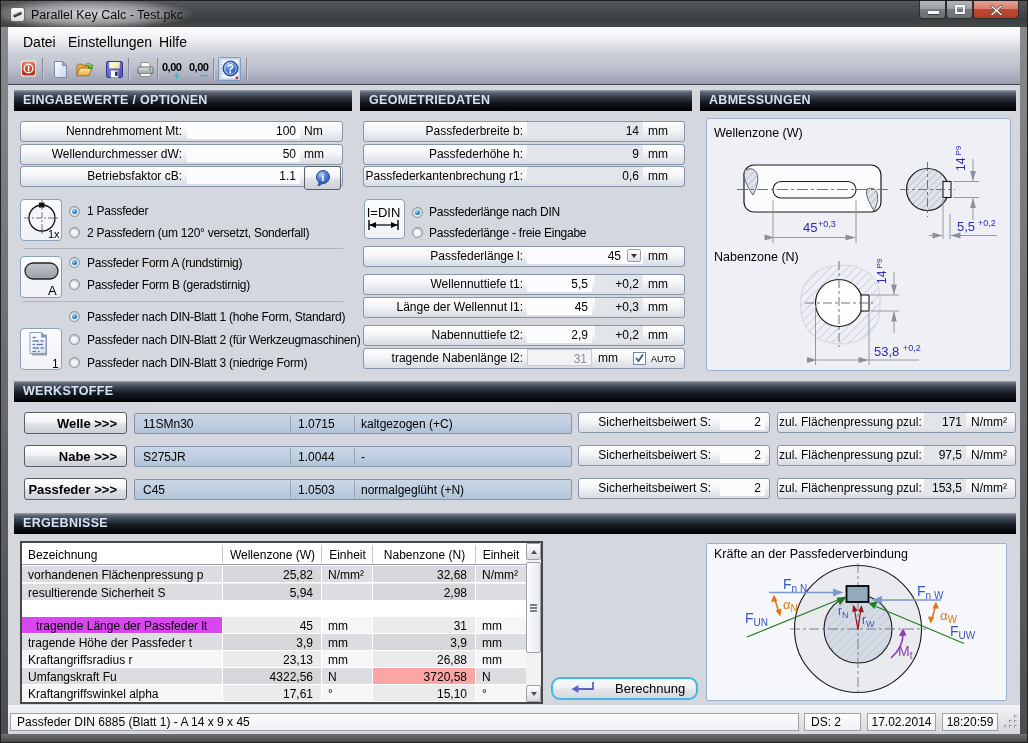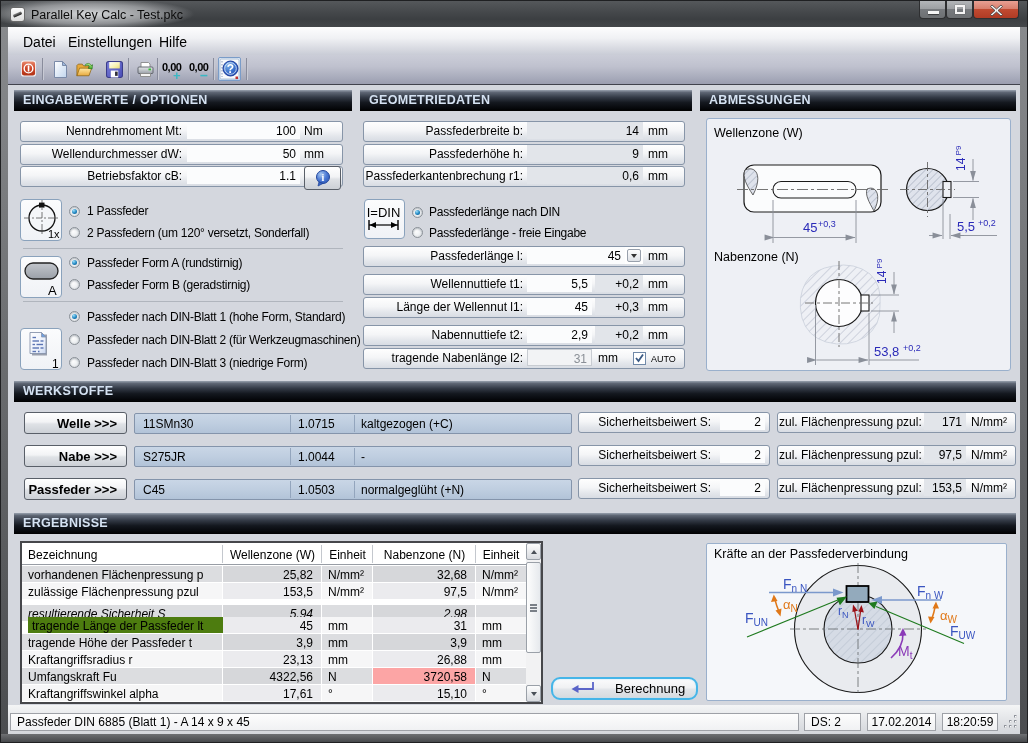--- a/index.html
+++ b/index.html
@@ -504,29 +504,29 @@
           <div class="tcell" style="left:351px; width:102px; background:#d6d7da; text-align:right; padding-right:8px;">32,68</div>
           <div class="tcell" style="left:454px; width:50px; background:#dcdde0; padding-left:6px;">N/mm²</div>
         </div>
         <div class="trow" style="top:40px;">
           <div class="tcell" style="left:0; width:200px; background:#f6f6f7; padding-left:6px;">zulässige Flächenpressung pzul</div>
           <div class="tcell" style="left:201px; width:98px; background:#ebebee; text-align:right; padding-right:8px;">153,5</div>
           <div class="tcell" style="left:300px; width:50px; background:#f6f6f7; padding-left:6px;">N/mm²</div>
           <div class="tcell" style="left:351px; width:102px; background:#ebebee; text-align:right; padding-right:8px;">97,5</div>
           <div class="tcell" style="left:454px; width:50px; background:#f6f6f7; padding-left:6px;">N/mm²</div>
         </div>
-        <div class="trow" style="top:62px;font-style:italic;">
+        <div class="trow" style="top:41px;">
           <div class="tcell" style="left:0; width:200px; background:#dcdde0; padding-left:6px;">resultierende Sicherheit S</div>
           <div class="tcell" style="left:201px; width:98px; background:#d6d7da; text-align:right; padding-right:8px;">5,94</div>
           <div class="tcell" style="left:300px; width:50px; background:#dcdde0; padding-left:6px;"></div>
           <div class="tcell" style="left:351px; width:102px; background:#d6d7da; text-align:right; padding-right:8px;">2,98</div>
           <div class="tcell" style="left:454px; width:50px; background:#dcdde0; padding-left:6px;"></div>
         </div>
         <div class="trow" style="top:74px;">
-          <div class="tcell" style="left:6px; width:200px; background:#4d7c0f; padding-left:4px;">tragende Länge der Passfeder lt</div>
+          <div class="tcell" style="left:0; width:200px; background:#d946ef; padding-left:14px;">tragende Länge der Passfeder lt</div>
           <div class="tcell" style="left:201px; width:98px; background:#ebebee; text-align:right; padding-right:8px;">45</div>
           <div class="tcell" style="left:300px; width:50px; background:#f6f6f7; padding-left:6px;">mm</div>
           <div class="tcell" style="left:351px; width:102px; background:#ebebee; text-align:right; padding-right:8px;">31</div>
           <div class="tcell" style="left:454px; width:50px; background:#f6f6f7; padding-left:6px;">mm</div>
         </div>
         <div class="trow" style="top:91px;">
           <div class="tcell" style="left:0; width:200px; background:#dcdde0; padding-left:6px;">tragende Höhe der Passfeder t</div>
           <div class="tcell" style="left:201px; width:98px; background:#d6d7da; text-align:right; padding-right:8px;">3,9</div>
           <div class="tcell" style="left:300px; width:50px; background:#dcdde0; padding-left:6px;">mm</div>
           <div class="tcell" style="left:351px; width:102px; background:#d6d7da; text-align:right; padding-right:8px;">3,9</div>

